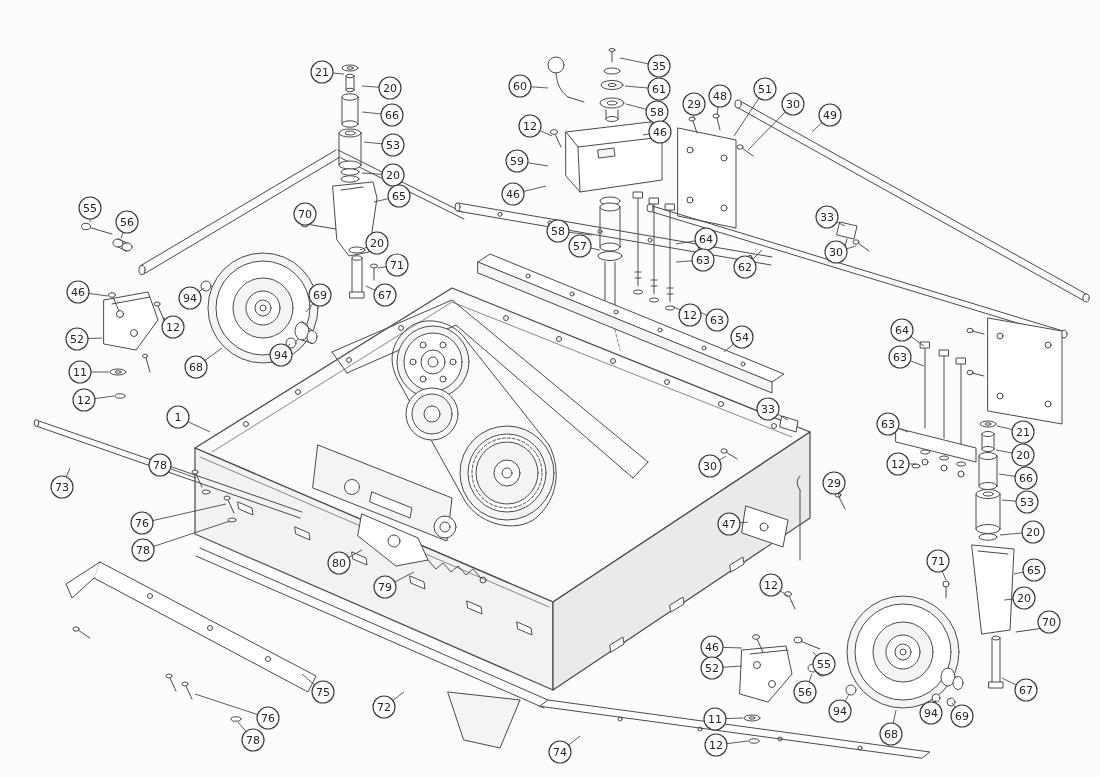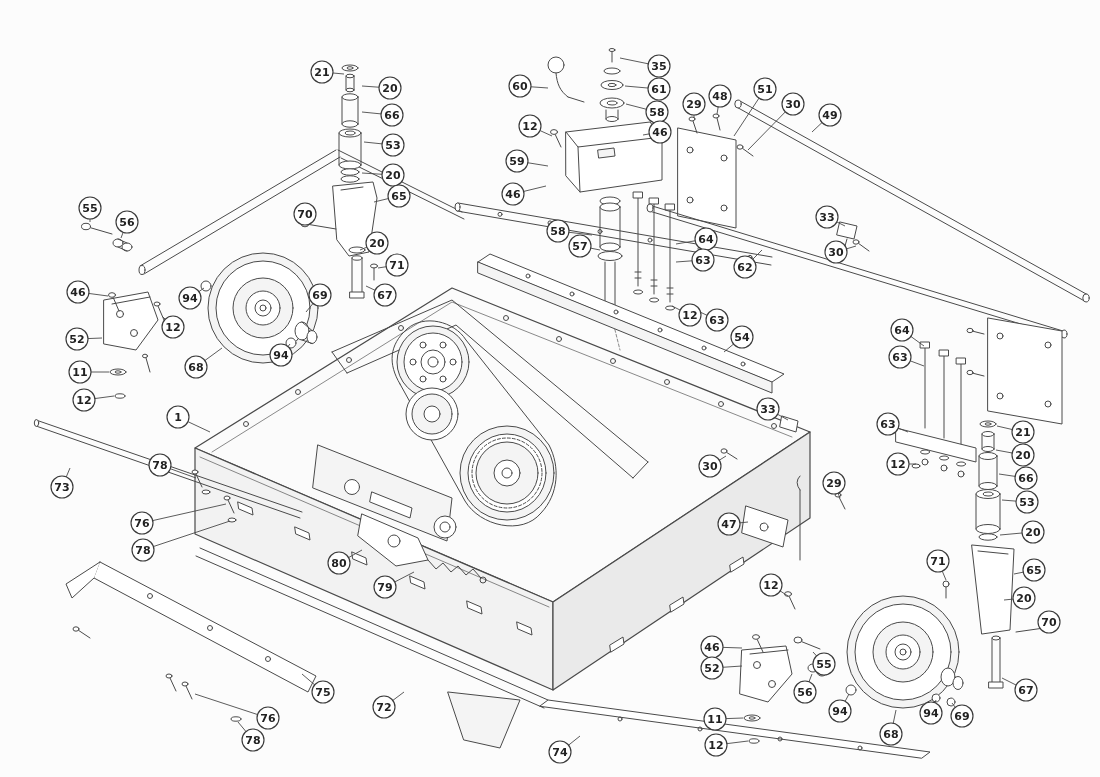--- a/index.html
+++ b/index.html
@@ -4,21 +4,21 @@
 <style>
   :root{
     --line:#4a4a4a;
     --balloon-fill:#ffffff;
     --balloon-stroke:#3a3a3a;
     --balloon-text:#222222;
     --bg:#fcfcfc;
   }
   html,body{margin:0;padding:0;background:#ffffff;}
   #stage{position:relative;width:1100px;height:777px;background:var(--bg);overflow:hidden;
-         font-family:"DejaVu Sans",sans-serif;font-weight:bold;}
+         font-family:"DejaVu Sans",sans-serif;}
   #diagram-svg{position:absolute;left:0;top:0;}
   
   #line-art path,#line-art line,#line-art polyline,#line-art polygon,
   #line-art circle,#line-art ellipse,#line-art rect{
     fill:none;stroke:var(--line);stroke-width:1;stroke-linecap:round;stroke-linejoin:round;
   }
   #line-art .sf{fill:#ffffff;}
   #line-art .sf2{fill:#f4f4f4;}
   #line-art .face-top{fill:#fbfbfb;stroke-width:1.2;}
   #line-art .face-front{fill:#f2f2f2;stroke-width:1.2;}

